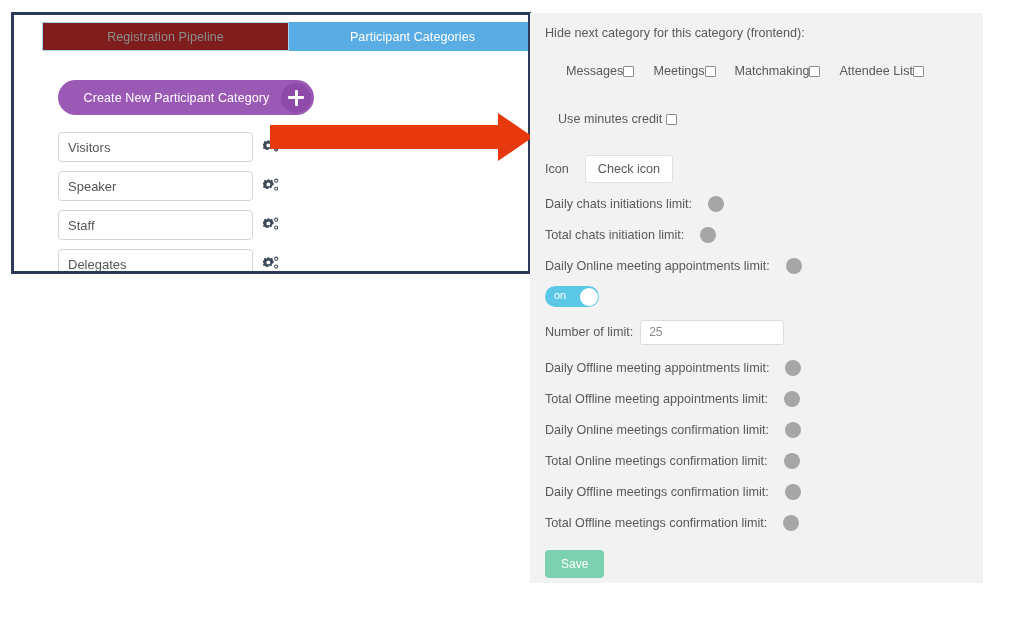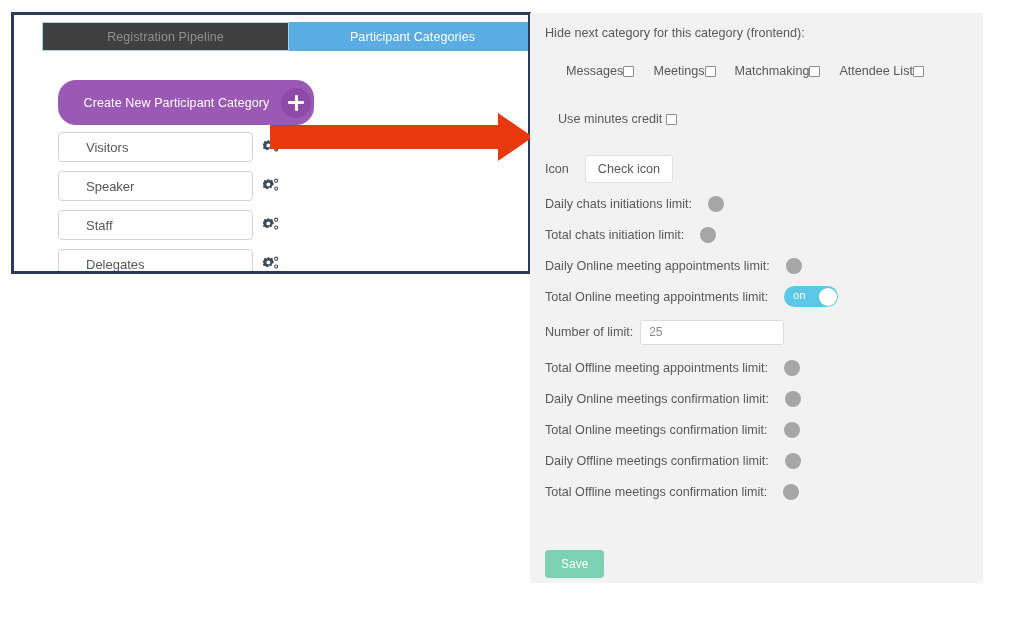--- a/index.html
+++ b/index.html
@@ -44,36 +44,36 @@
     box-sizing: border-box;
     font-size: 12.5px;
     display: flex;
     align-items: center;
     justify-content: center;
     letter-spacing: .1px;
     cursor: pointer;
     user-select: none;
   }
   .tab.inactive {
-    background: #404040;
+    background: #7f1d1d;
     border: 1px solid #a9d4f0;
     color: #8e8e8e;
   }
   .tab.active {
     background: #5aade4;
     border: 1px solid #5aade4;
     color: #ffffff;
   }
 
   #create-btn {
     position: absolute;
     left: 44px;
     top: 65px;
     width: 256px;
-    height: 45px;
+    height: 35px;
     border-radius: 18px;
     background: #9b59b6;
     border: none;
     color: #ffffff;
     font-size: 12.5px;
     font-family: "Liberation Sans", sans-serif;
     display: flex;
     align-items: center;
     cursor: pointer;
     padding: 0;
@@ -124,21 +124,21 @@
     top: 0;
     width: 195px;
     height: 30px;
     box-sizing: border-box;
     border: 1px solid #d4d4d4;
     border-radius: 4px;
     background: #ffffff;
     font-family: "Liberation Sans", sans-serif;
     font-size: 13px;
     color: #55565a;
-    padding: 0 27px;
+    padding: 0 9px;
     outline: none;
   }
   .cog-icon {
     position: absolute;
     left: 205px;
     top: 6px;
     width: 17px;
     height: 17px;
     cursor: pointer;
   }
@@ -444,32 +444,35 @@
       <span class="limit-label">Total chats initiation limit:</span>
       <span class="toggle-off"></span>
     </div>
 
     <div class="limit-row">
       <span class="limit-label">Daily Online meeting appointments limit:</span>
       <span class="toggle-off"></span>
     </div>
 
     <div class="limit-row">
-      <span class="limit-label">Total Online meeting appointments limit:</span>
       <span class="toggle-on">
         <span class="on-text">on</span>
         <span class="knob"></span>
       </span>
     </div>
 
     <div id="number-limit-row">
       <span>Number of limit:</span>
       <input id="number-limit-input" type="text" value="25" style="">
     </div>
 
+    <div class="limit-row">
+      <span class="limit-label">Daily Offline meeting appointments limit:</span>
+      <span class="toggle-off"></span>
+    </div>
 
     <div class="limit-row">
       <span class="limit-label">Total Offline meeting appointments limit:</span>
       <span class="toggle-off"></span>
     </div>
 
     <div class="limit-row">
       <span class="limit-label">Daily Online meetings confirmation limit:</span>
       <span class="toggle-off"></span>
     </div>

